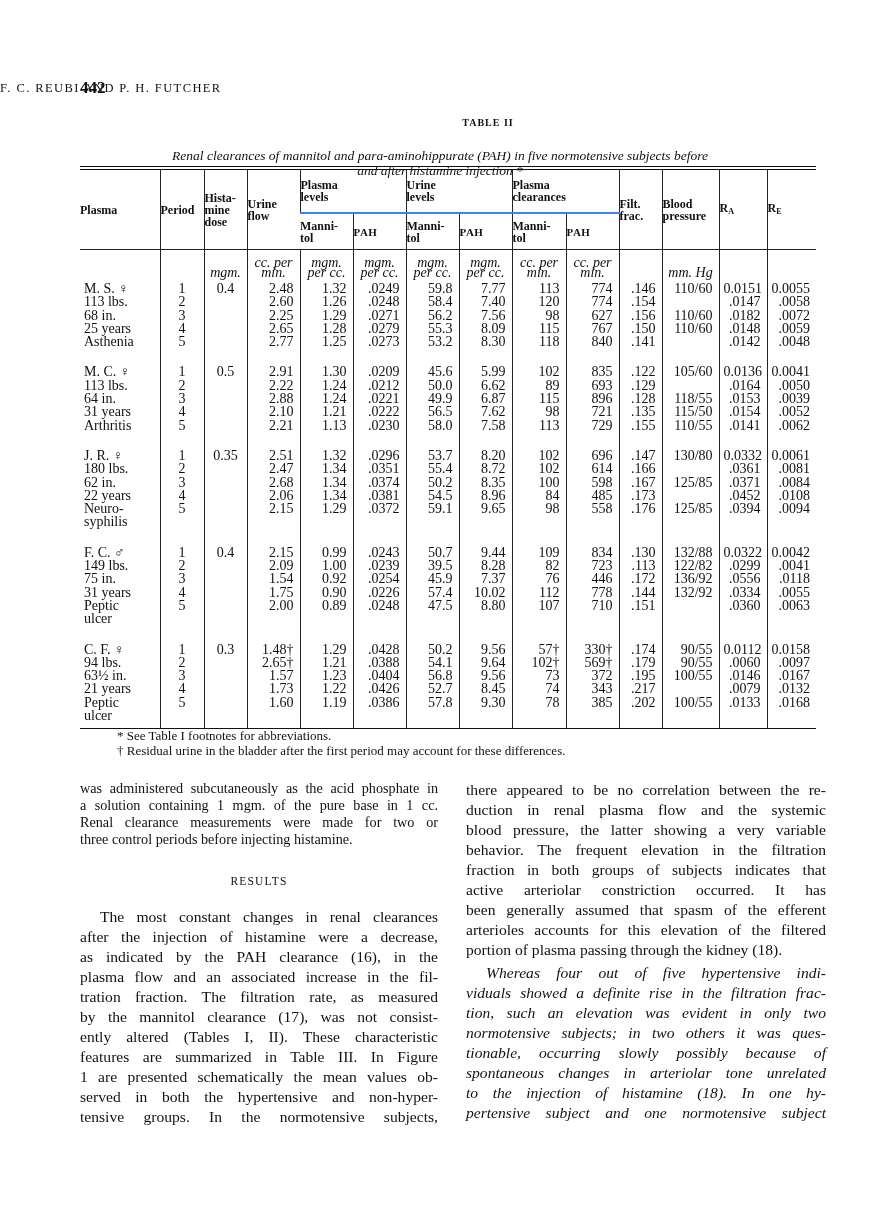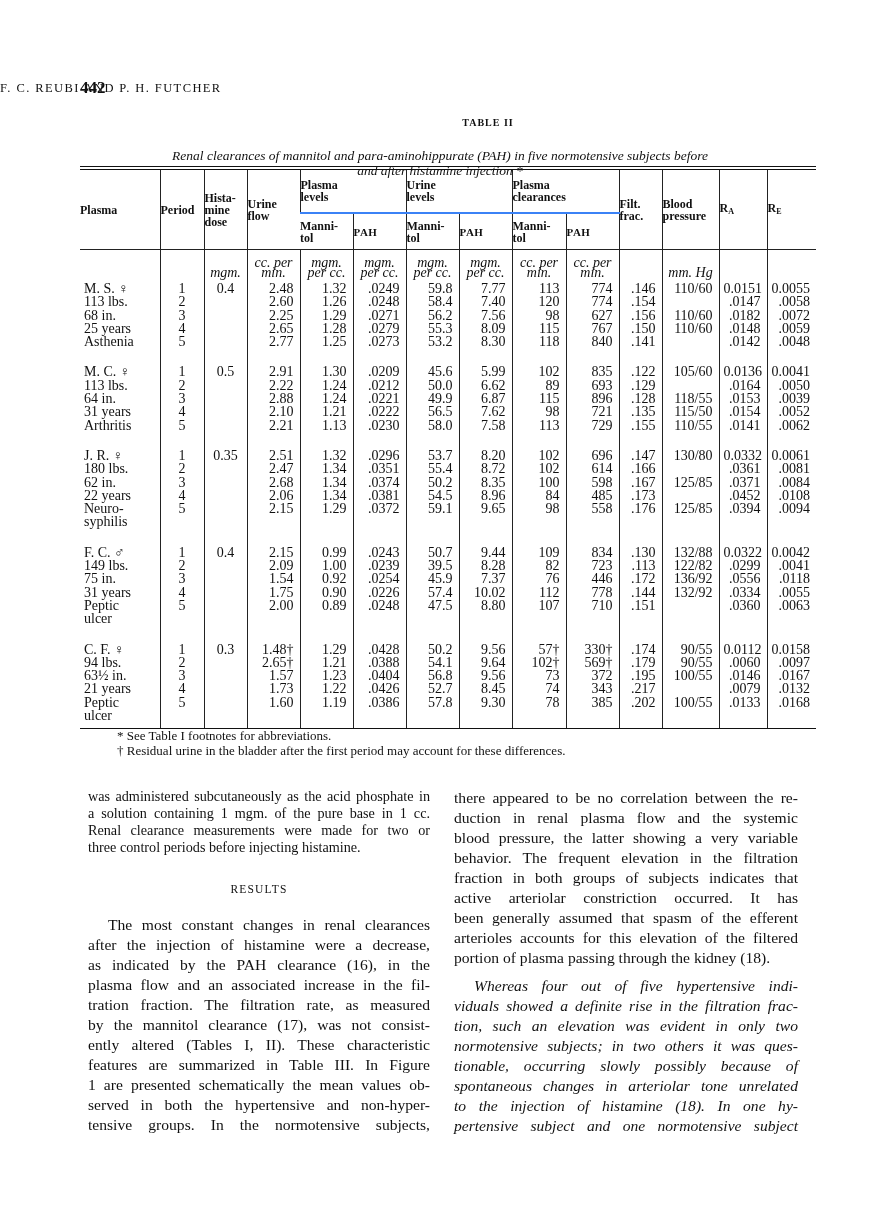--- a/index.html
+++ b/index.html
@@ -42,22 +42,22 @@
   .line { display: block; white-space: nowrap; }
   td.num .line { padding-right: 2px; }
   td.period .line { text-align: center; }
   .bottom-rule { border-top: 1.5px solid #111; }
   .footnotes { position: absolute; left: 117px; top: 728px; font-size: 13px; line-height: 15px; }
   .footnotes div { white-space: nowrap; }
 
   .col { position: absolute; top: 780px; width: 358px; font-size: 14.2px; line-height: 17px;
          text-align: justify; }
   .col.left { left: 80px; }
-  .col.right { left: 446px; width: 360px; font-size: 15.6px; line-height: 20px; }
-  .col p { margin: 8px; }
+  .col.right { left: 466px; width: 360px; font-size: 15.6px; line-height: 20px; }
+  .col p { margin: 0; }
   .heading { text-align: center; font-size: 11.5px; letter-spacing: 1.2px; margin: 25px 0 17px 0 !important; }
   .big { font-size: 15.6px; line-height: 20px; }
   .indent { text-indent: 20px; }
   .ln { display: block; text-align: justify; text-align-last: justify; }
   .ln.end { text-align-last: left; }
 </style>
 </head>
 <body>
 
 <div class="page-number">442</div>

